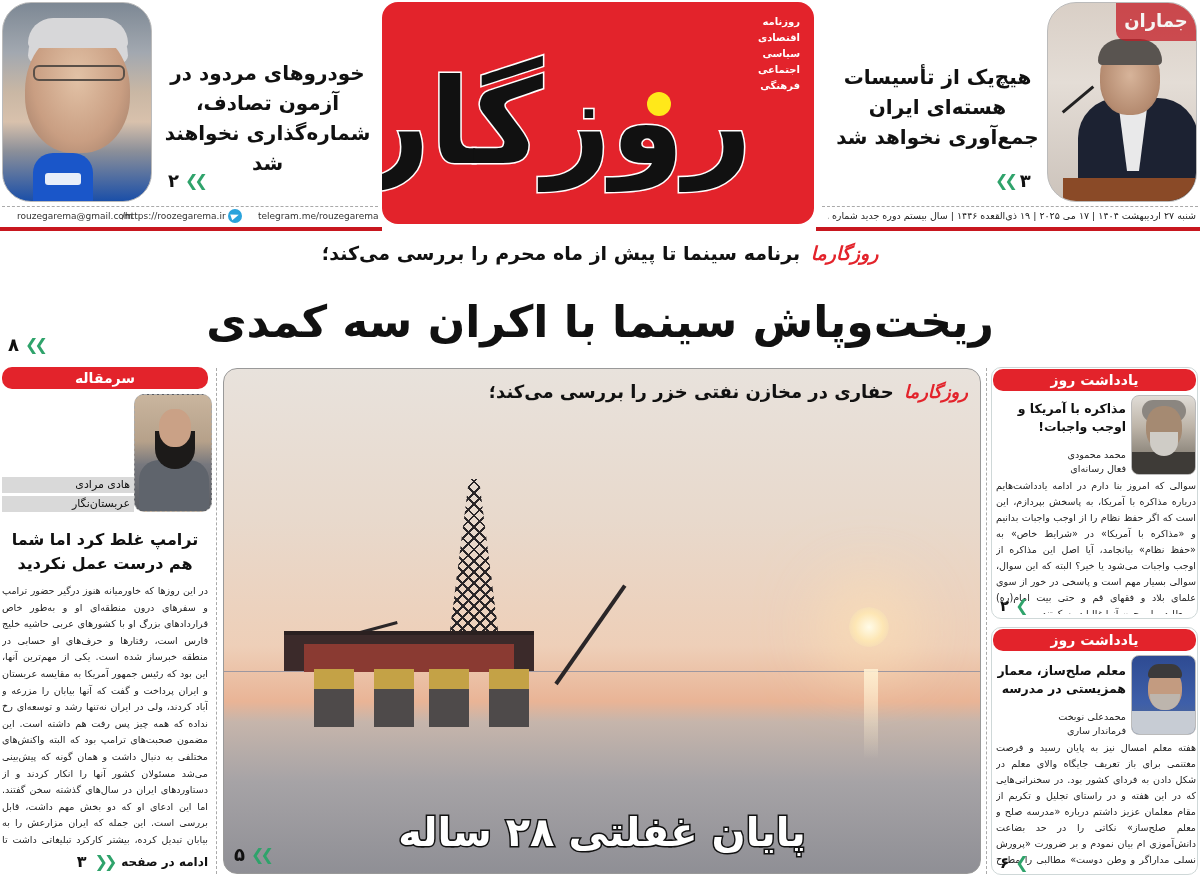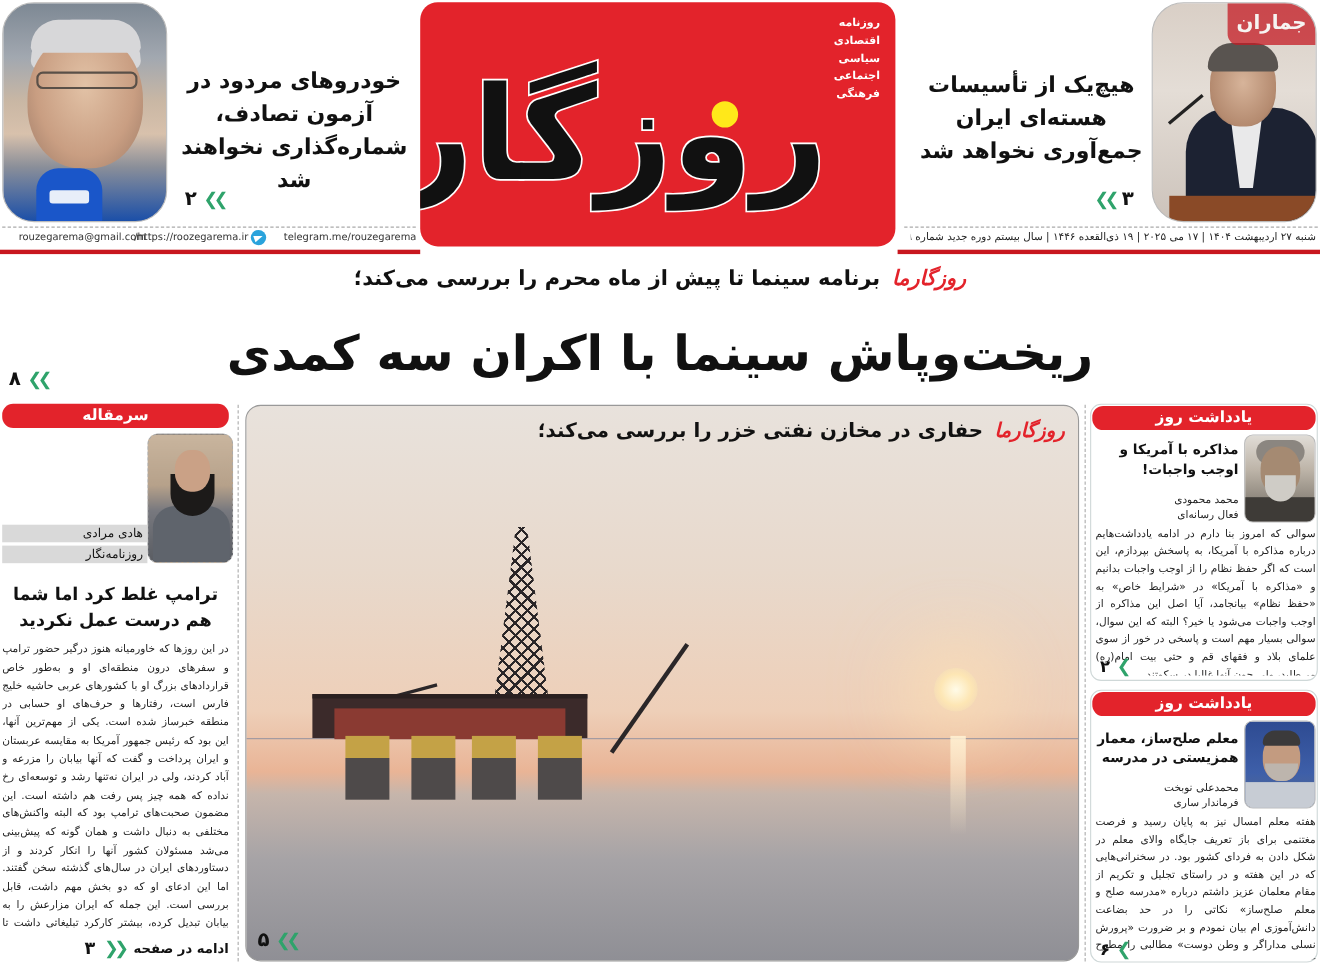--- a/index.html
+++ b/index.html
@@ -194,21 +194,21 @@
   <span class="chev">❮❮</span>
 </div>
 
 <div class="abs section-pill ed-pill">سرمقاله</div>
 <div class="abs ed-photo">
   <div class="sb"></div>
   <div class="bd"></div>
   <div class="hd"></div>
 </div>
 <div class="abs name-bar ed-name">هادی مرادی</div>
-<div class="abs name-bar ed-role">روزنامه‌نگار</div>
+<div class="abs name-bar ed-role">عربستان‌نگار</div>
 <div class="abs ed-title">ترامپ غلط کرد اما شما هم درست عمل نکردید</div>
 <div class="abs ed-body" style="height:265px; overflow:hidden;">در این روزها که خاورمیانه هنوز درگیر حضور ترامپ و سفرهای درون منطقه‌ای او و به‌طور خاص قراردادهای بزرگ او با کشورهای عربی حاشیه خلیج فارس است، رفتارها و حرف‌های او حسابی در منطقه خبرساز شده است. یکی از مهم‌ترین آنها، این بود که رئیس جمهور آمریکا به مقایسه عربستان و ایران پرداخت و گفت که آنها بیابان را مزرعه و آباد کردند، ولی در ایران نه‌تنها رشد و توسعه‌ای رخ نداده که همه چیز پس رفت هم داشته است. این مضمون صحبت‌های ترامپ بود که البته واکنش‌های مختلفی به دنبال داشت و همان گونه که پیش‌بینی می‌شد مسئولان کشور آنها را انکار کردند و از دستاوردهای ایران در سال‌های گذشته سخن گفتند. اما این ادعای او که دو بخش مهم داشت، قابل بررسی است. این جمله که ایران مزارعش را به بیابان تبدیل کرده، بیشتر کارکرد تبلیغاتی داشت تا هم کشورهای عربی را به ادامهٔ داد و ستد با خود ترغیب کند و حس خودبرتربینی را در آنان ارتقا دهد و هم در مقابل افکار عمومی کشور خود تا حدی موضوع مذاکره را پوشش دهد.</div>
 <div class="abs ed-cont">
   <span>ادامه در صفحه</span>
   <span class="chev">❮❮</span>
   <span style="font-size:16px">۳</span>
 </div>
 
 <div class="abs vsep" style="left:216px; top:368px; height:506px;"></div>
 <div class="abs vsep" style="left:986px; top:368px; height:506px;"></div>
@@ -224,20 +224,21 @@
   <div class="rig-red"></div>
   <div class="rig-leg" style="left:90px;"></div>
   <div class="rig-leg" style="left:150px;"></div>
   <div class="rig-leg" style="left:205px;"></div>
   <div class="rig-leg" style="left:265px;"></div>
 
   <div class="photo-kicker">
     <span class="brand-inline">روزگارما</span>
     <span>حفاری در مخازن نفتی خزر را بررسی می‌کند؛</span>
   </div>
+  <div class="photo-title">پایان غفلتی ۲۸ ساله</div>
   <div class="pgref photo-pgref">
     <span>۵</span>
     <span class="chev">❮❮</span>
   </div>
 </div>
 
 <div class="abs note-box note1"></div>
 <div class="abs section-pill note-pill np1">یادداشت روز</div>
 <div class="abs note-photo nph1">
   <div class="s"></div>

